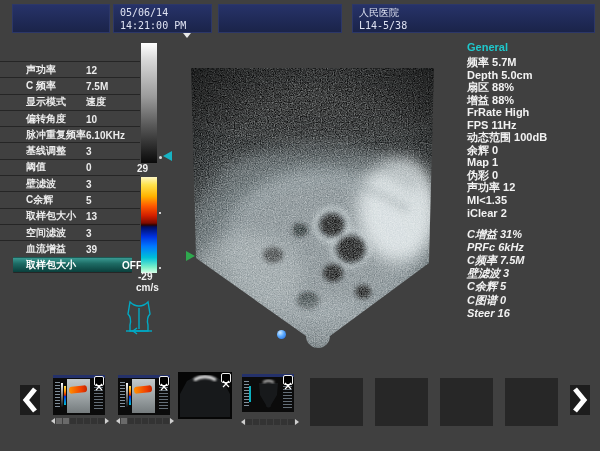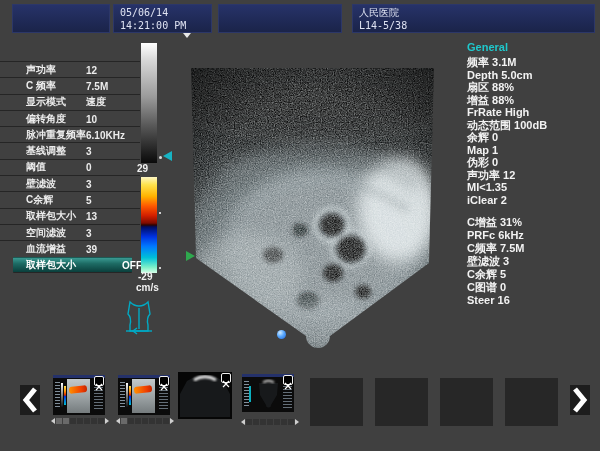--- a/index.html
+++ b/index.html
@@ -54,21 +54,21 @@
   #focus-arrow{position:absolute;left:186px;top:251px;width:0;height:0;
            border-top:5px solid transparent;border-bottom:5px solid transparent;border-left:9px solid #2fa84e;}
   #focal-dot{position:absolute;left:277px;top:330px;width:9px;height:9px;border-radius:50%;
            background:radial-gradient(circle at 35% 30%,#cfeaff 0%,#58a8ff 45%,#1f63d6 100%);}
 
   
   #right-panel{position:absolute;left:467px;top:41px;width:132px;}
   #rp-title{font-size:11px;font-weight:bold;color:#1fc8cc;margin-bottom:3px;}
   .info-line{font-size:11px;font-weight:bold;color:#f2f2f2;line-height:12.55px;white-space:nowrap;}
   #rp-group2{margin-top:9px;}
-  #rp-group2 .info-line{line-height:13.1px;}
+  #rp-group2 .info-line{line-height:13.1px;font-style:italic;}
 
   
   .navbtn{position:absolute;top:385px;width:20px;height:30px;background:#1d1d1d;}
   #nav-prev{left:20px}
   #nav-next{left:570px}
   .thumb{position:absolute;background:#0b0b0b;}
   #thumb1{left:53px;top:375px;width:52px;height:40px;}
   #thumb2{left:118px;top:375px;width:52px;height:40px;}
   #thumb3{left:178px;top:372px;width:54px;height:47px;background:#060606;}
   #thumb4{left:242px;top:374px;width:52px;height:38px;}
@@ -248,30 +248,31 @@
       <rect width="276" height="320" filter="url(#speckle)" opacity="0.5" style="mix-blend-mode:screen"></rect>
       <rect width="276" height="320" fill="url(#vig)"></rect>
     </g>
   </svg>
   <div id="focus-arrow"></div>
   <div id="focal-dot"></div>
 
   <div id="right-panel">
     <div id="rp-title">General</div>
     <div id="rp-group1">
-    <div class="info-line">频率 3.1M</div>
+    <div class="info-line">频率 5.7M</div>
 
     <div class="info-line">Depth 5.0cm</div>
 
     <div class="info-line">扇区 88%</div>
 
     <div class="info-line">增益 88%</div>
 
     <div class="info-line">FrRate High</div>
 
+    <div class="info-line">FPS 11Hz</div>
 
     <div class="info-line">动态范围 100dB</div>
 
     <div class="info-line">余辉 0</div>
 
     <div class="info-line">Map 1</div>
 
     <div class="info-line">伪彩 0</div>
 
     <div class="info-line">声功率 12</div>

